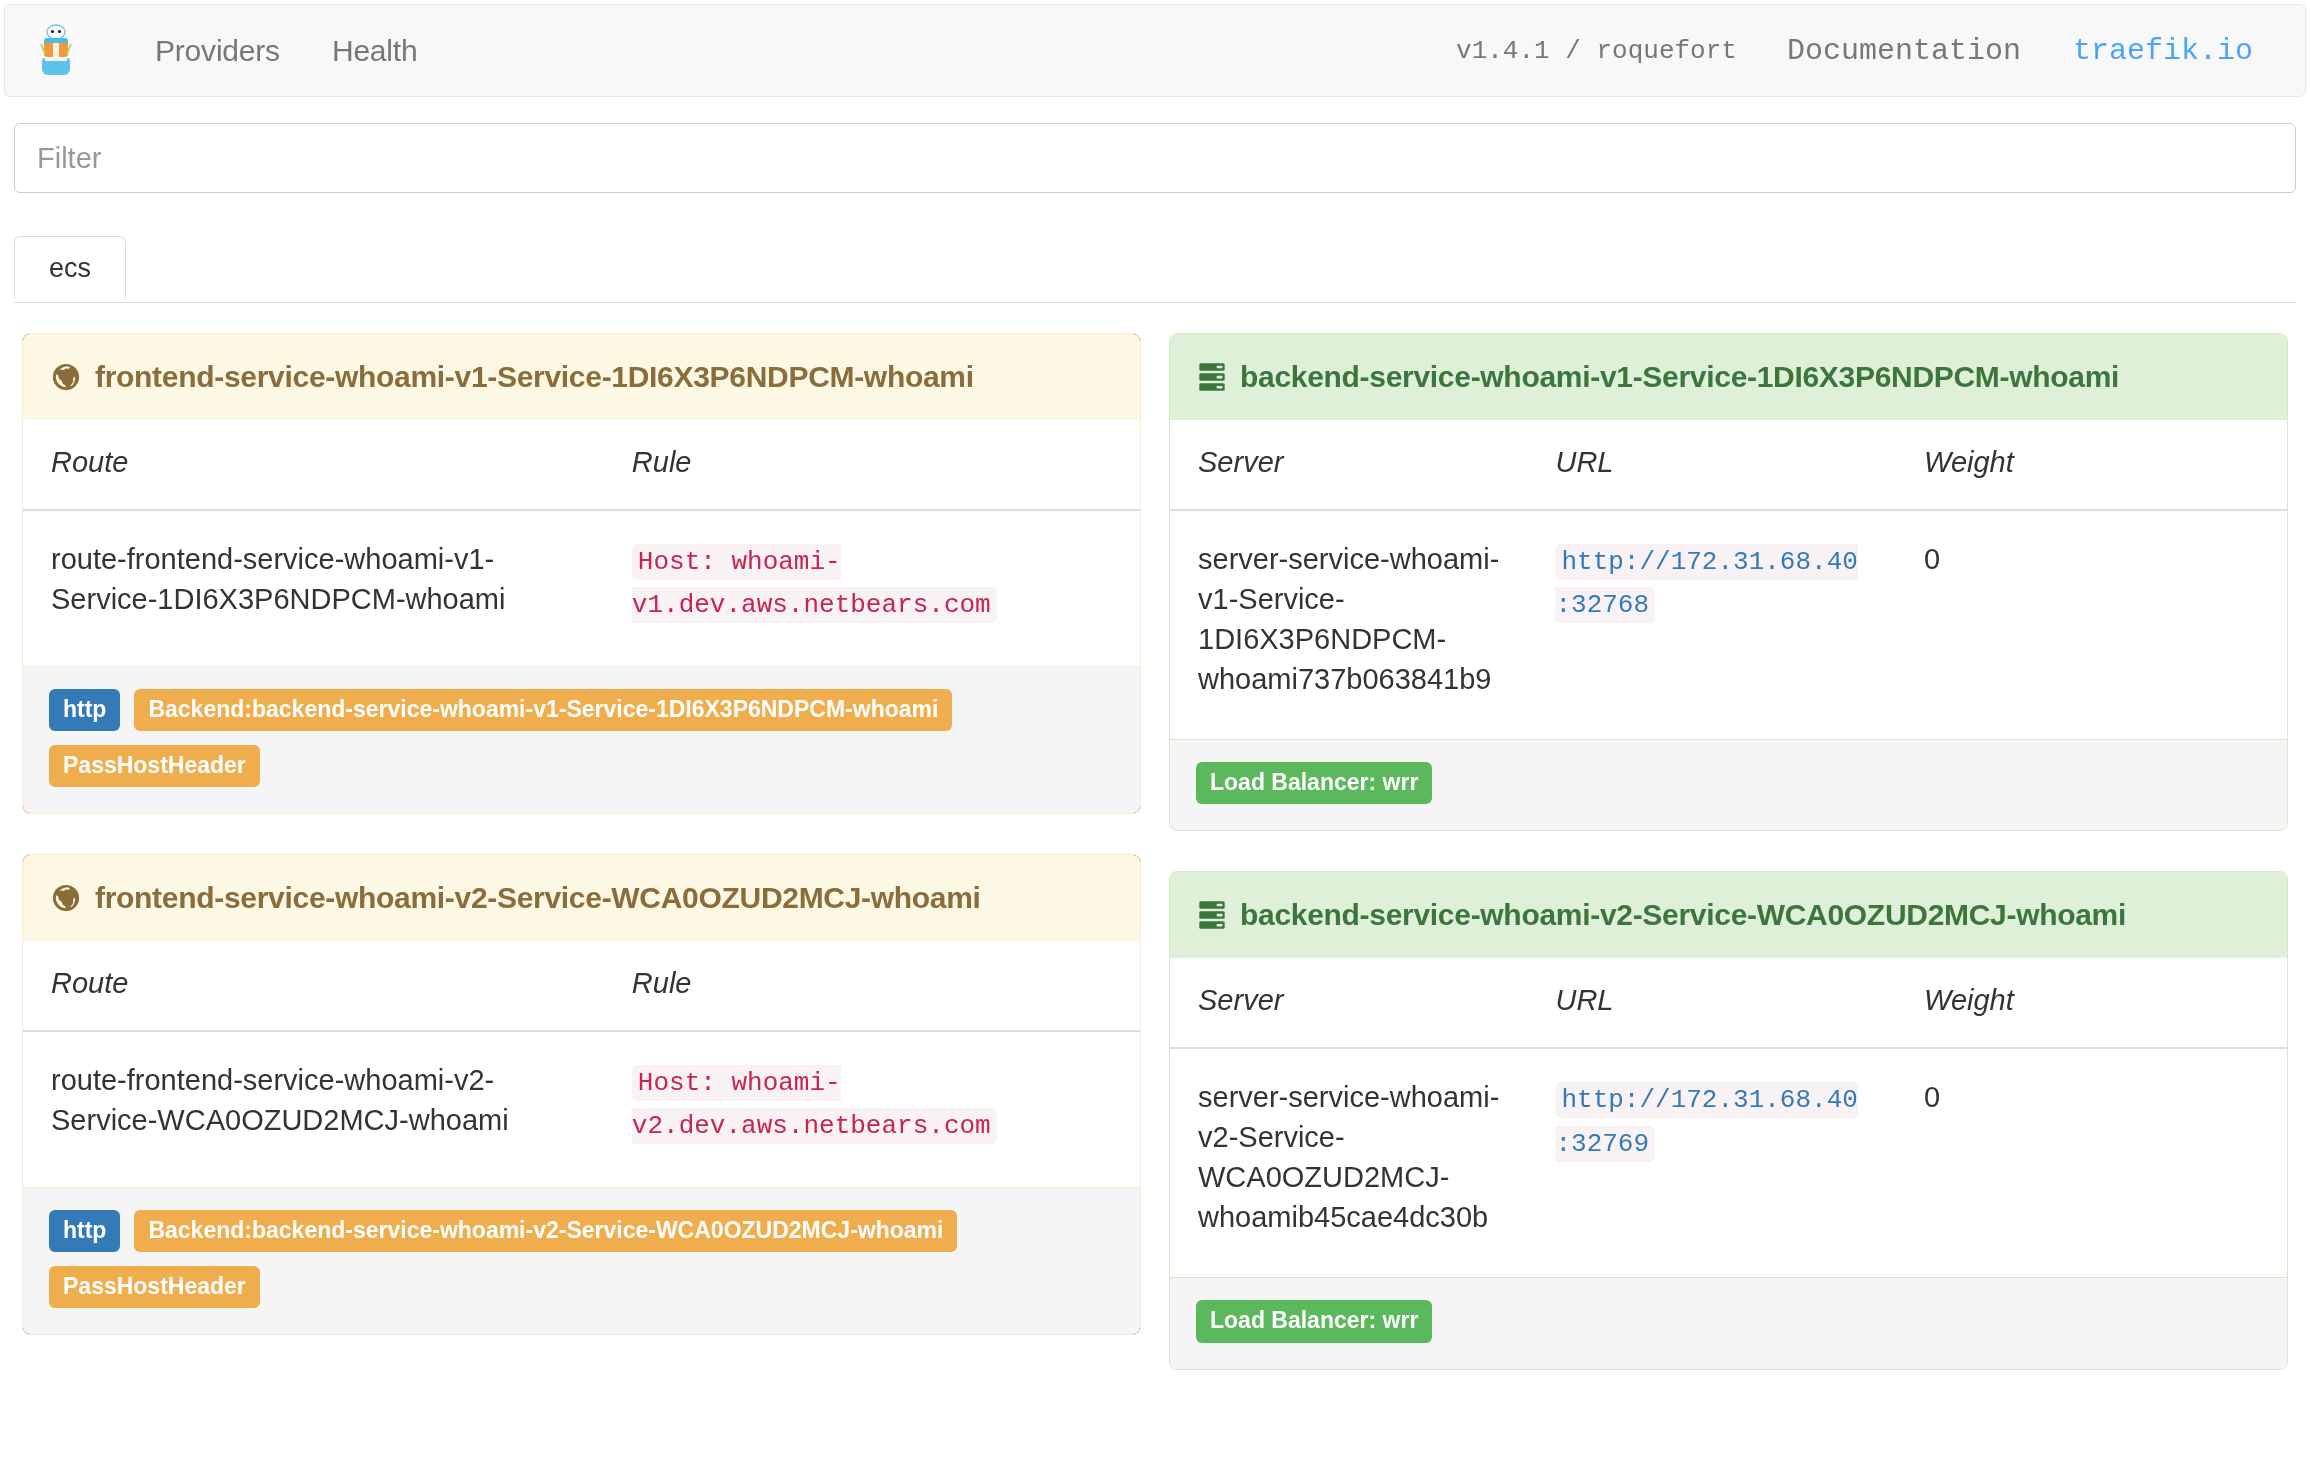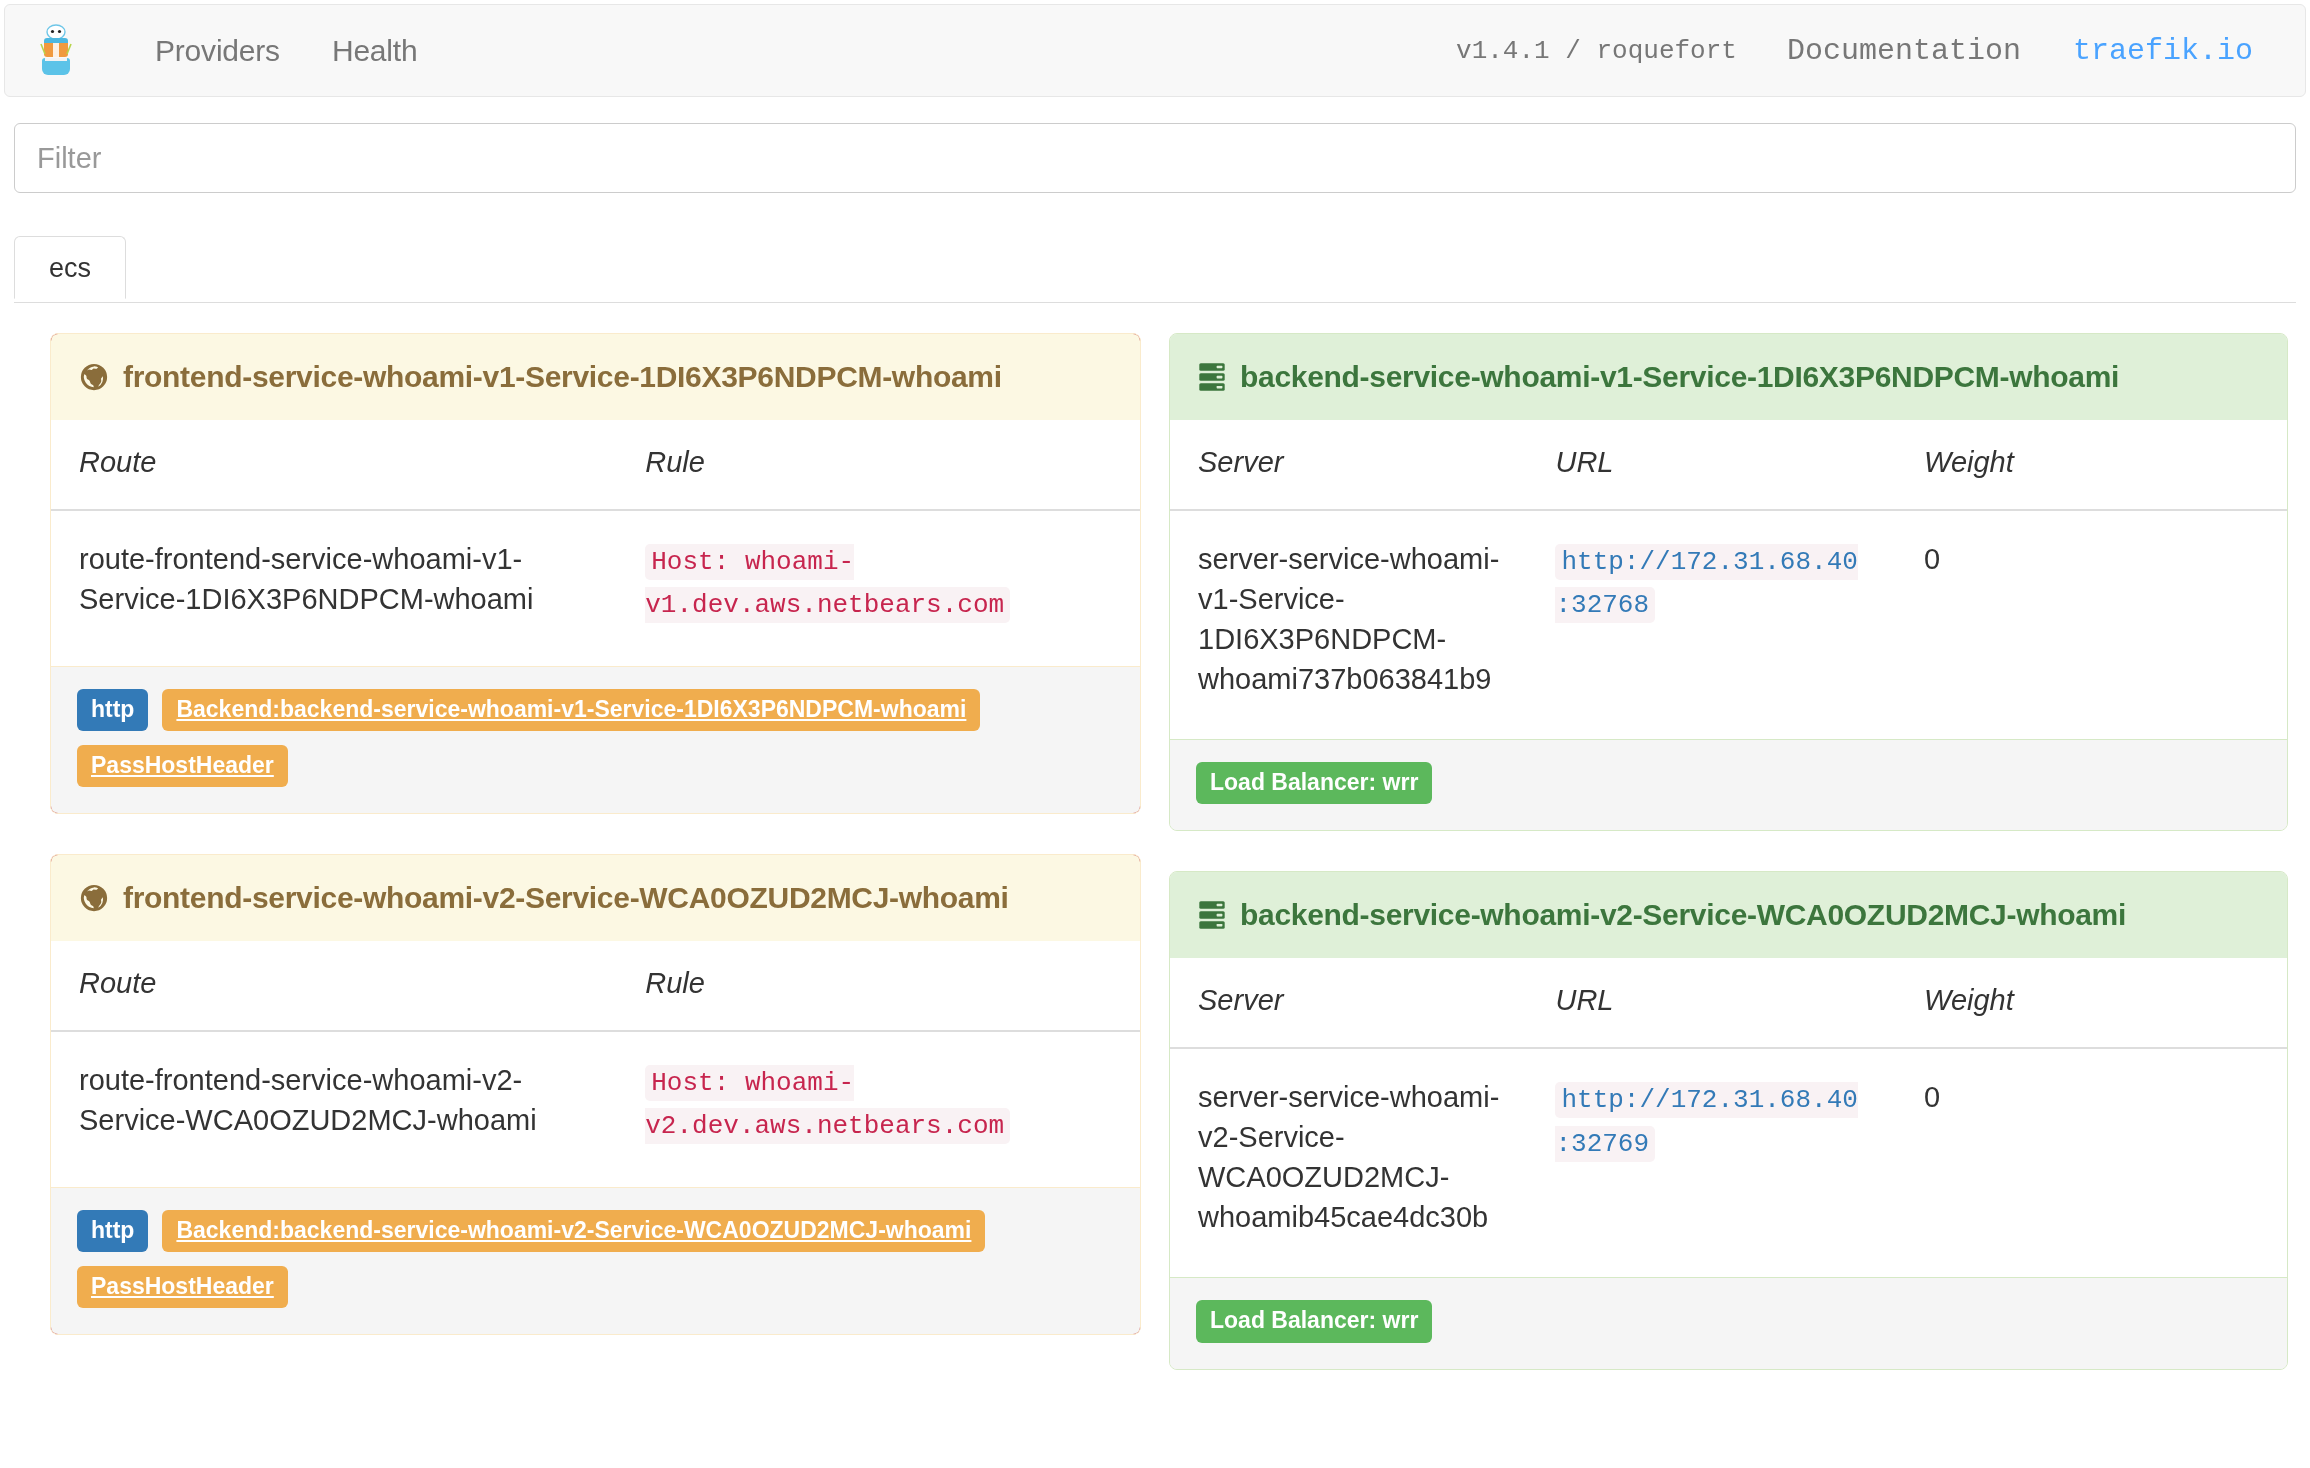--- a/index.html
+++ b/index.html
@@ -94,21 +94,21 @@
     gap: 0;
   }
   .col { width: 50%; padding: 0 14px; }
 
   
   .panel {
     border-radius: 8px;
     margin-bottom: 40px;
     overflow: hidden;
   }
-  .panel-warning { border: 1px solid #faebcc; background: #b91c1c; margin-left: 28px; }
+  .panel-warning { border: 1px solid #faebcc; background: #b91c1c; }
   .panel-success { border: 1px solid #d6e9c6; background: #f4f7f2; }
 
   .panel-heading {
     padding: 26px 28px;
     display: flex;
     align-items: center;
     gap: 14px;
   }
   .panel-warning > .panel-heading { background: #fcf8e3; color: #8a6d3b; }
   .panel-success > .panel-heading { background: #dff0d8; color: #3c763d; }
@@ -174,21 +174,21 @@
     display: inline-block;
     font-size: 23px;
     font-weight: bold;
     color: #ffffff;
     padding: 8px 14px 9px 14px;
     border-radius: 6px;
     line-height: 1.1;
     white-space: nowrap;
   }
   .label-primary { background: #337ab7; }
-  .label-warning { background: #f0ad4e; text-decoration: underline; }
+  .label-warning { background: #f0ad4e; }
   .label-success { background: #5cb85c; }
 </style>
 </head>
 <body>
 
 <div class="navbar">
   <a class="brand" href="#">
     <span class="icon">
       <svg width="34" height="54" viewBox="0 0 34 54" xmlns="http://www.w3.org/2000/svg">
         <ellipse cx="17" cy="8" rx="9" ry="7" fill="#ffffff" stroke="#6ec6e8" stroke-width="1.4"></ellipse>

